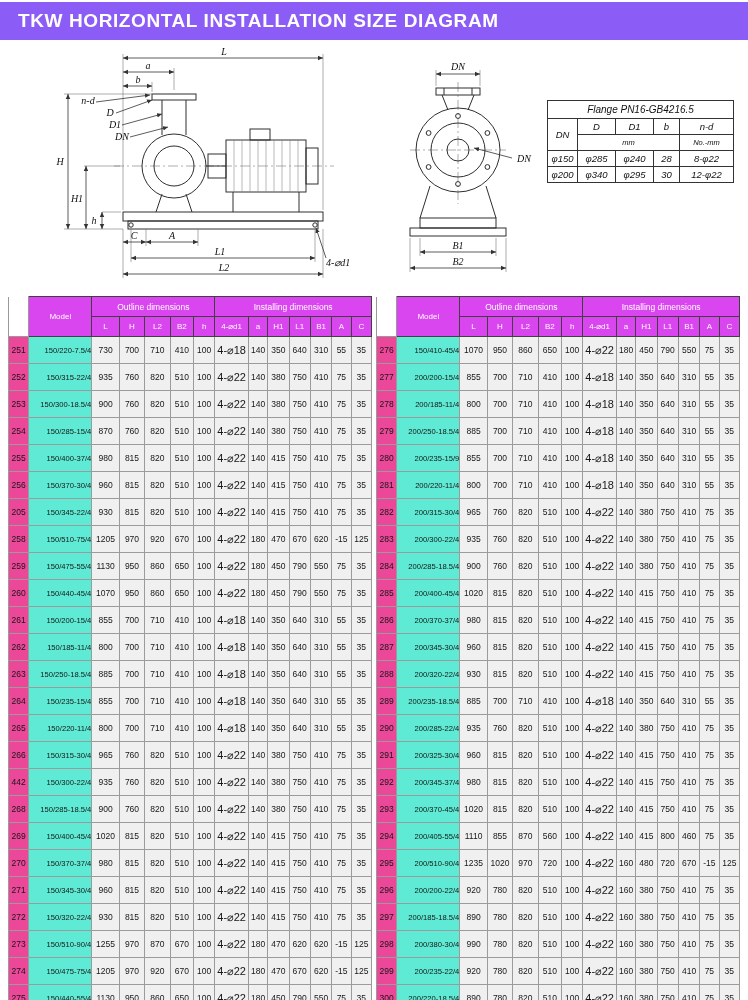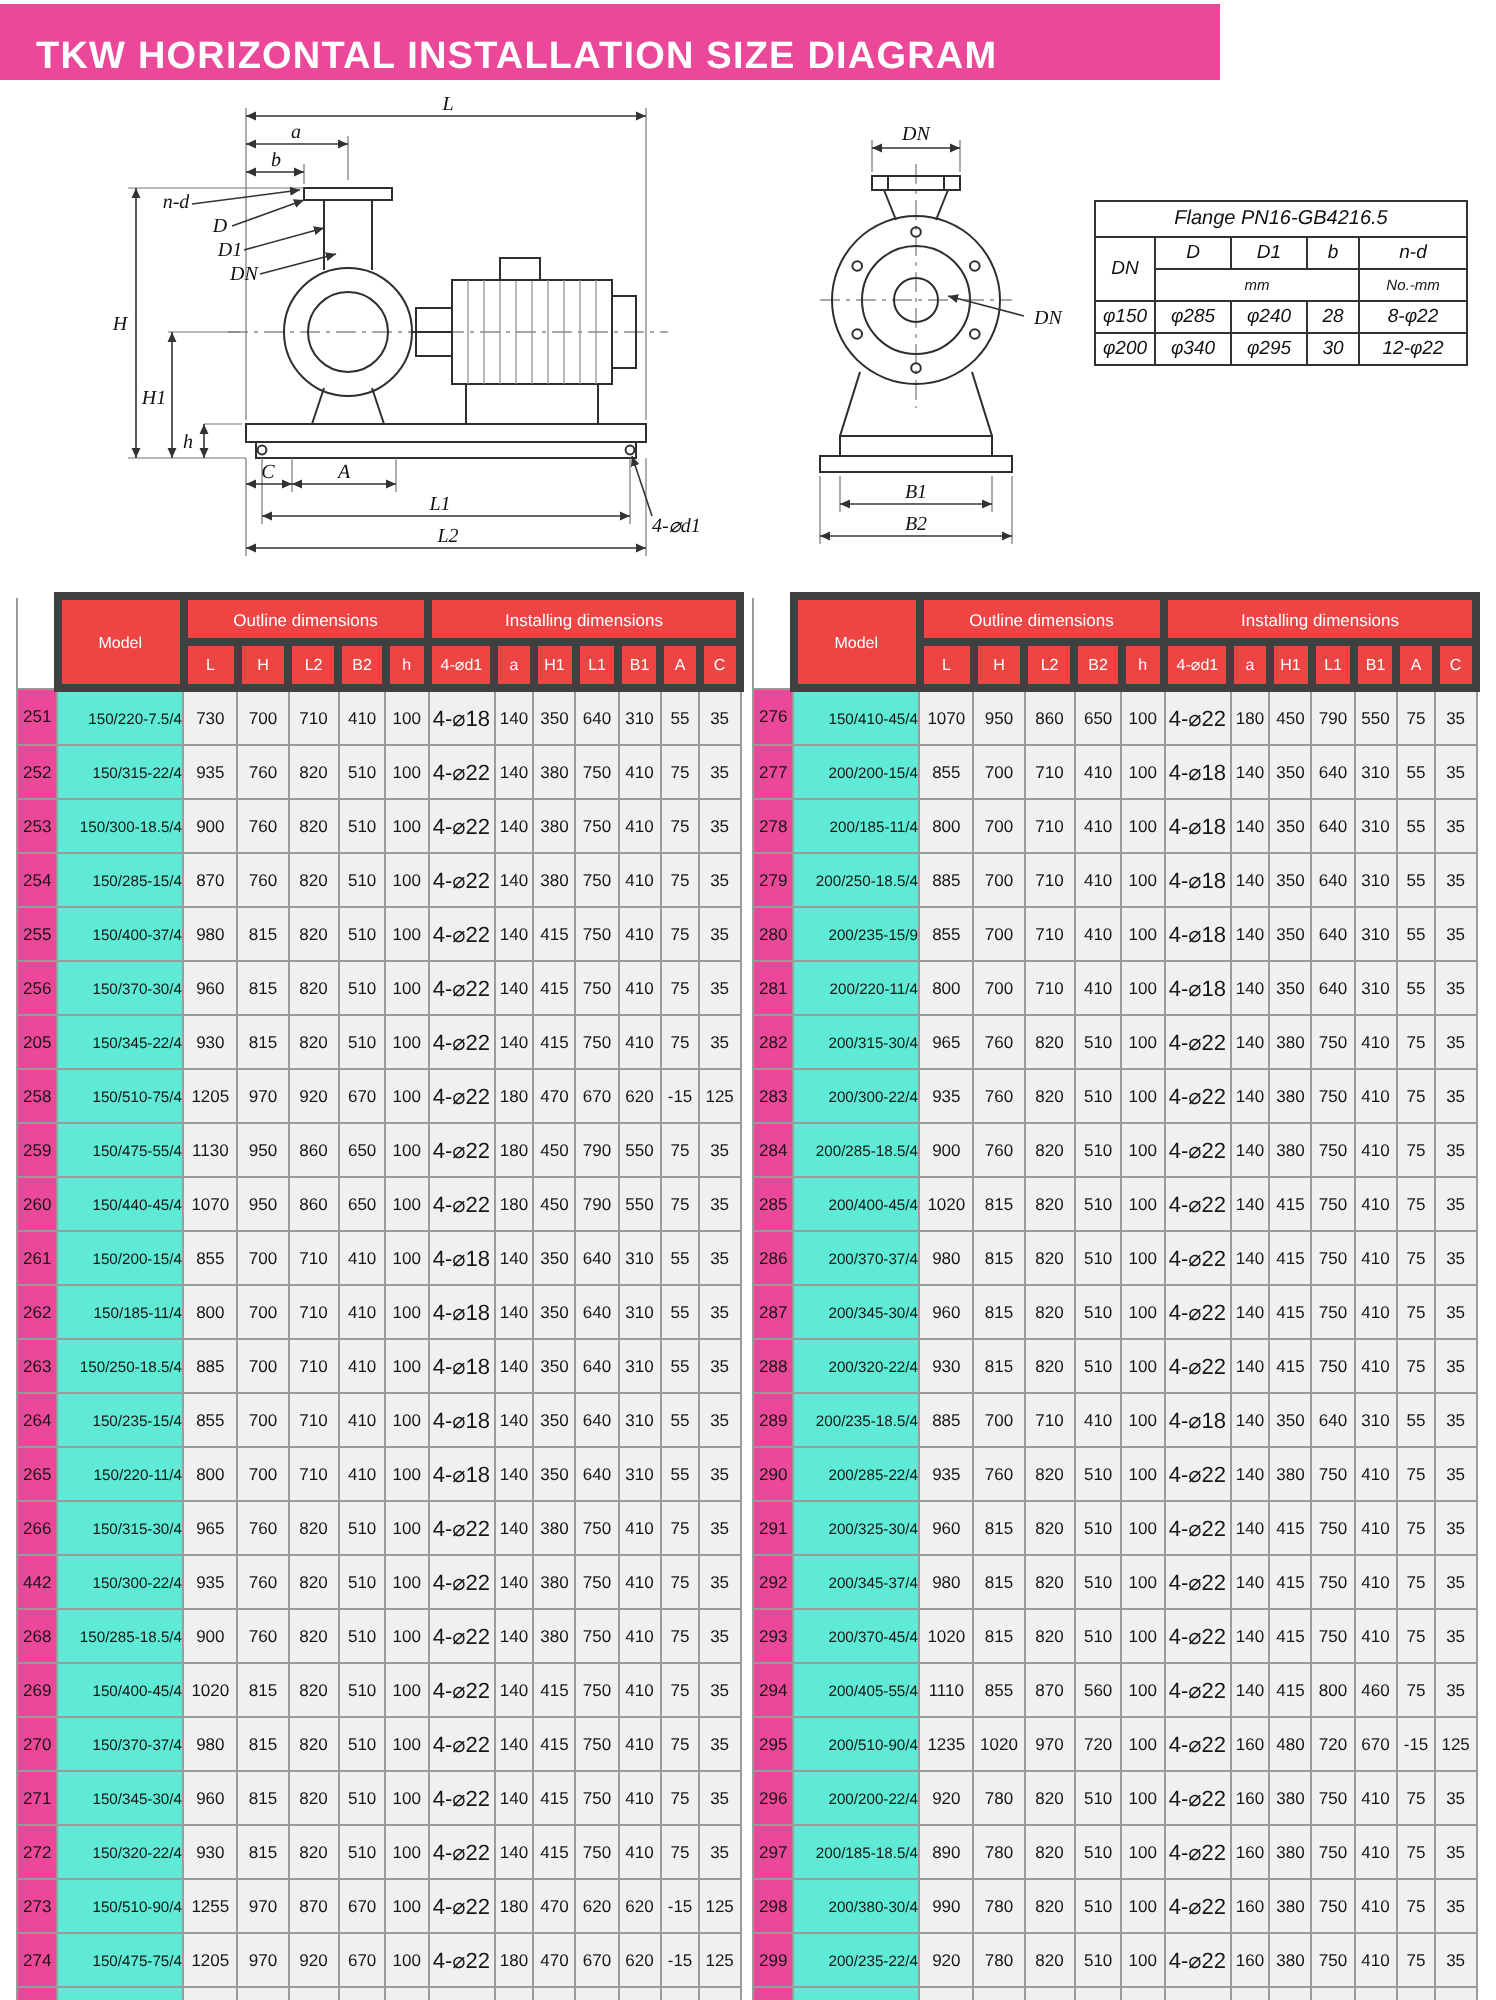--- a/index.html
+++ b/index.html
@@ -1,21 +1,21 @@
 <!DOCTYPE html>
 <html><head>
 <meta charset="utf-8">
 <style>
   html,body{margin:0;padding:0;background:#ffffff;}
   .page{position:relative;width:748px;height:1000px;background:#fff;overflow:hidden;
         font-family:"Liberation Sans",sans-serif;color:#111;}
 
   
-  .titlebar{position:absolute;left:0;top:2px;width:610px;height:38px;background:#ec4899;
-            display:flex;align-items:flex-end;}
+  .titlebar{position:absolute;left:0;top:2px;width:748px;height:38px;background:#8b5cf6;
+            display:flex;align-items:center;}
   .titlebar .ttl{color:#fff;font-size:19px;font-weight:bold;letter-spacing:.6px;padding-left:18px;}
 
   
   .dwg-area{position:absolute;left:0;top:40px;width:748px;height:254px;}
   svg.dwg{position:absolute;left:28px;top:2px;}
   .ln{stroke:#2e2e2e;stroke-width:1;fill:none;}
   .fin{stroke:#8a8a8a;stroke-width:.6;}
   .cl{stroke:#8a8a8a;stroke-width:.7;stroke-dasharray:10 3 2 3;}
   .dim{stroke:#333;stroke-width:.8;fill:none;}
   .ext{stroke:#777;stroke-width:.6;}
@@ -26,21 +26,21 @@
   table.flange{position:absolute;right:14px;top:60px;border-collapse:collapse;background:#fff;
                font-size:9.5px;table-layout:fixed;}
   .flange td,.flange th{border:1px solid #333;text-align:center;padding:1px 2px;height:13px;
                         font-weight:normal;color:#111;font-style:italic;}
   .flange .ft-title{font-size:10px;height:15px;}
   .flange .small{font-size:7.5px;}
 
   
   .spec-wrap{position:absolute;left:8px;top:296px;width:732px;display:flex;gap:4px;}
   table.half{border-collapse:collapse;table-layout:fixed;width:50%;border:1.5px solid #222;}
-  .half th{background:#ef4444;color:#fff;font-weight:normal;border:4px solid #404040;
+  .half th{background:#d946ef;color:#fff;font-weight:normal;border:1px solid #404040;
            height:19px;font-size:8px;padding:0;}
   .half th.grp{font-size:8.5px;}
   .half th.idx-h{background:#fff;border:1px solid #999;border-top:1px solid #fff;}
   .half td{border:1px solid #9b9b9b;text-align:center;height:26px;padding:0;color:#161616;
            font-size:8.5px;overflow:hidden;white-space:nowrap;}
   .half td.c-idx{background:#ec4899;}
   .half td.c-model{background:#5eead4;text-align:right;padding-left:2px;font-size:7.6px;}
   .half td.c-num{background:#f0f0f0;}
   .half td.c-dim{background:#f0f0f0;font-size:11px;}
 </style>

